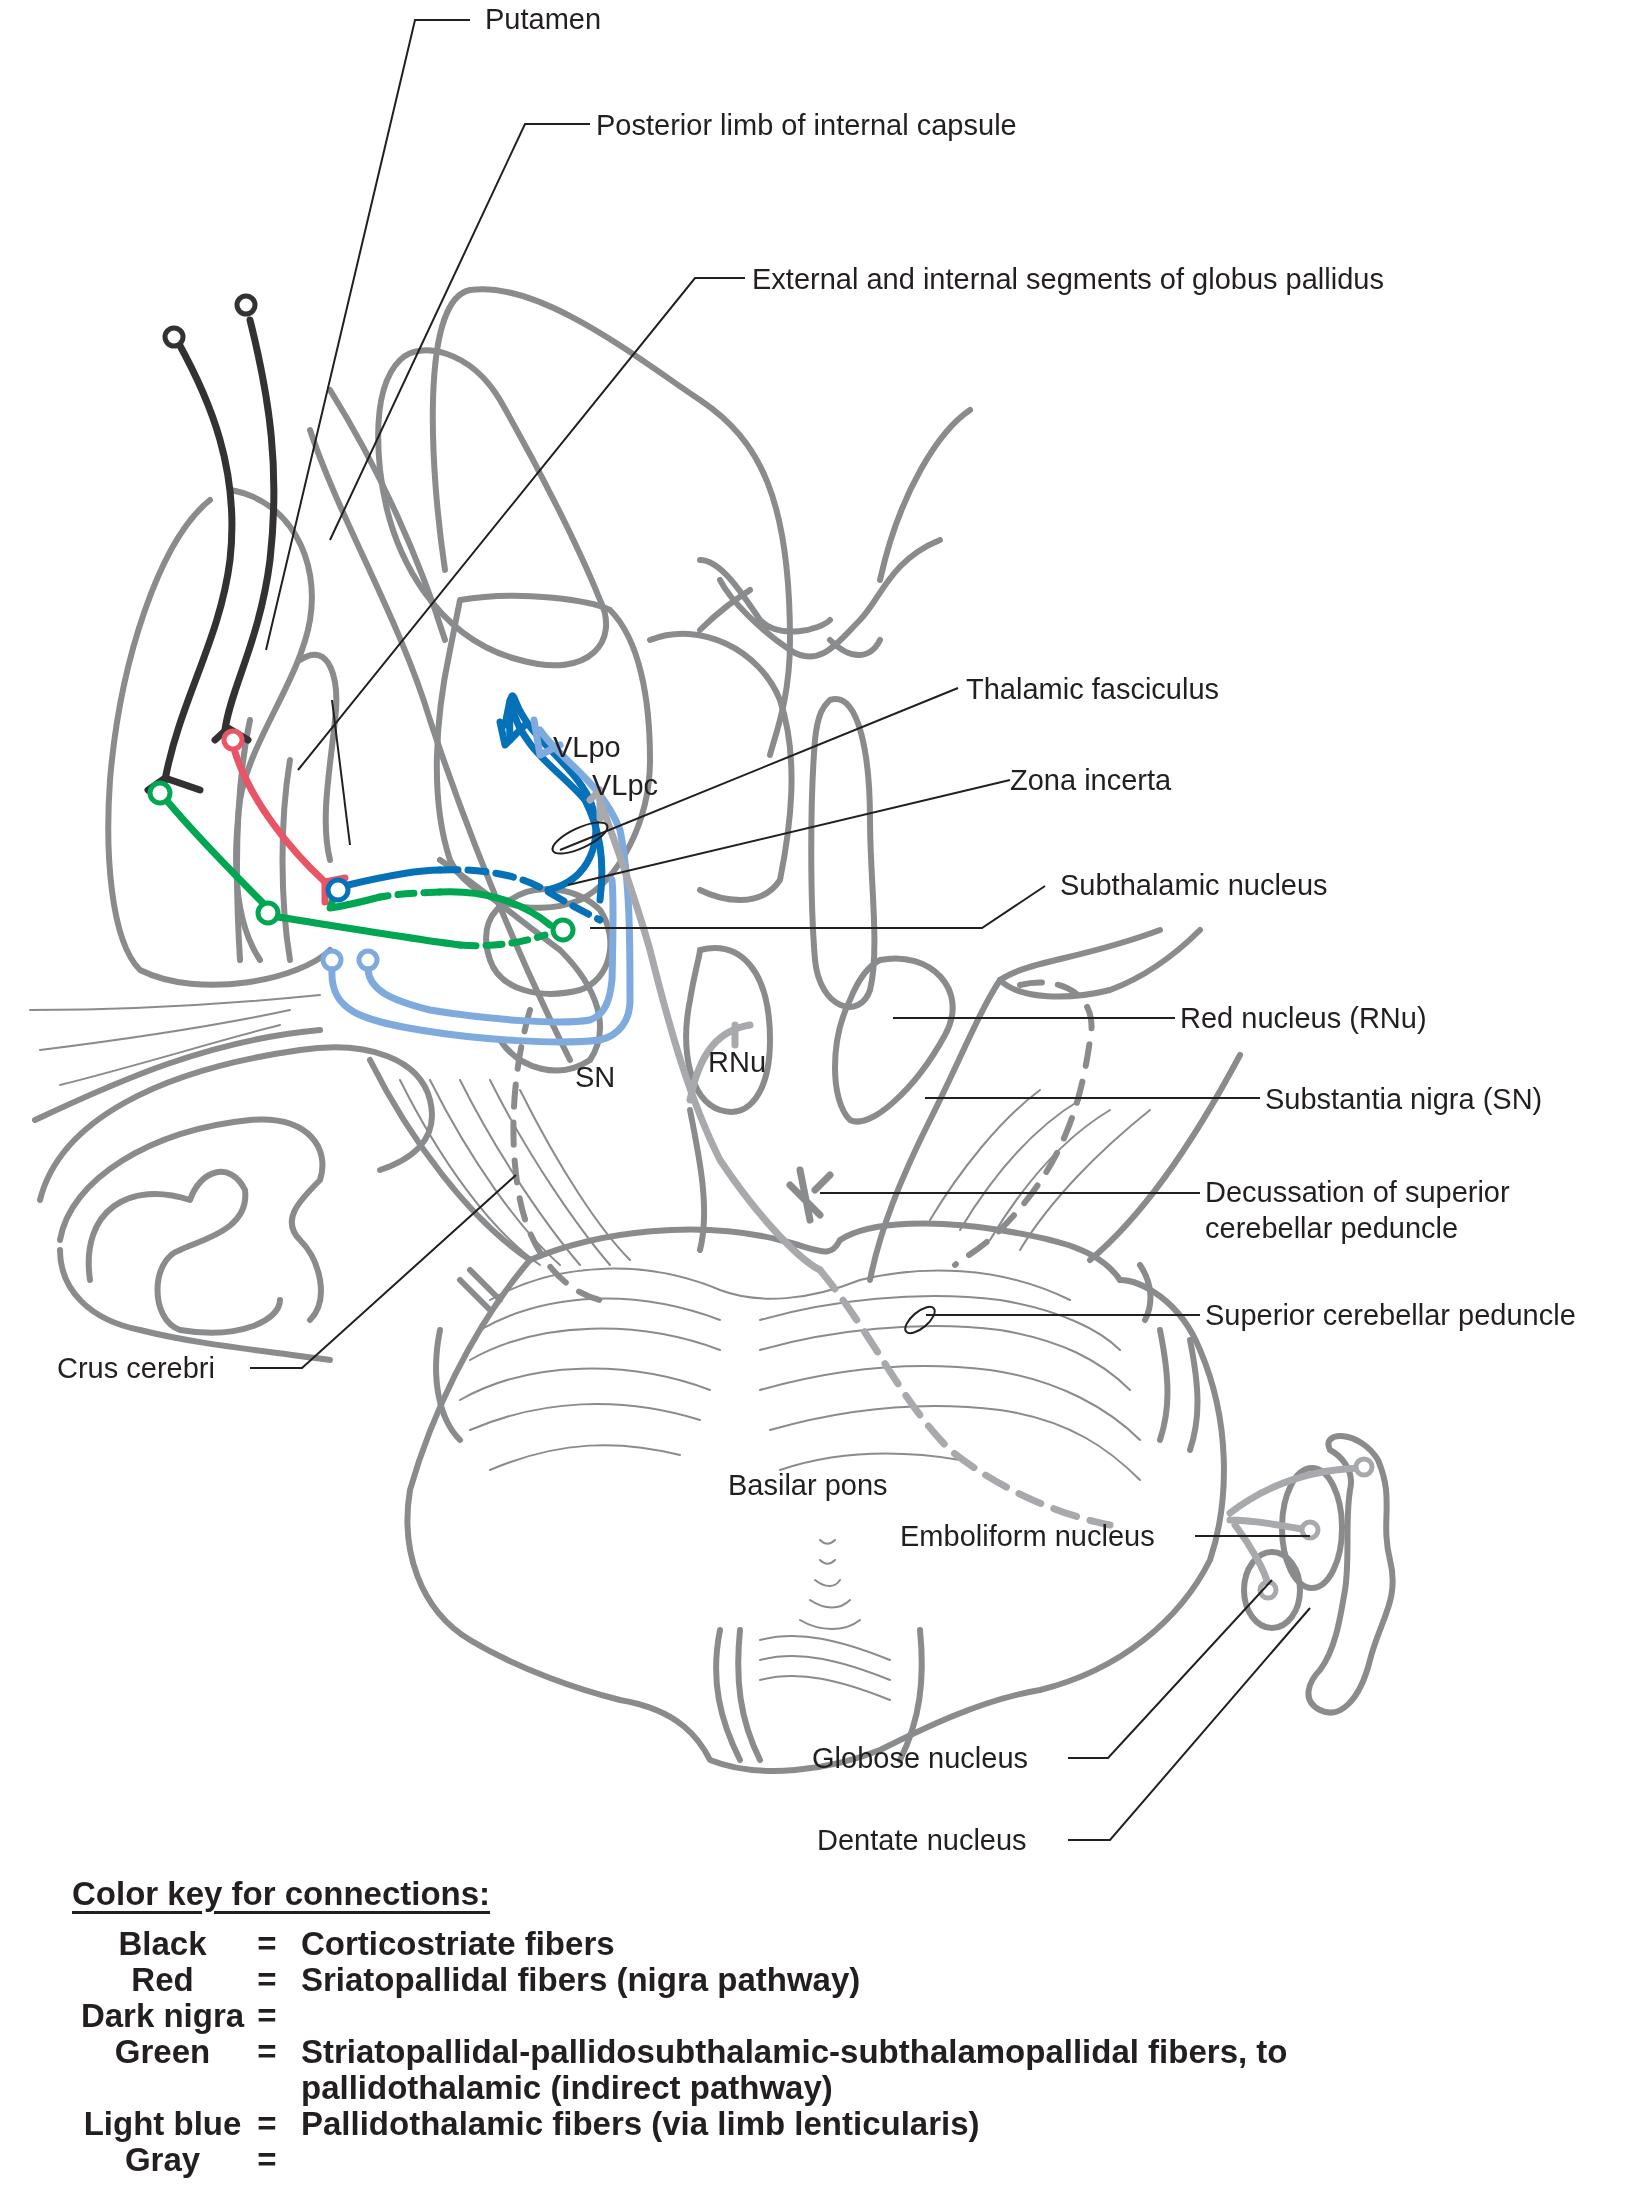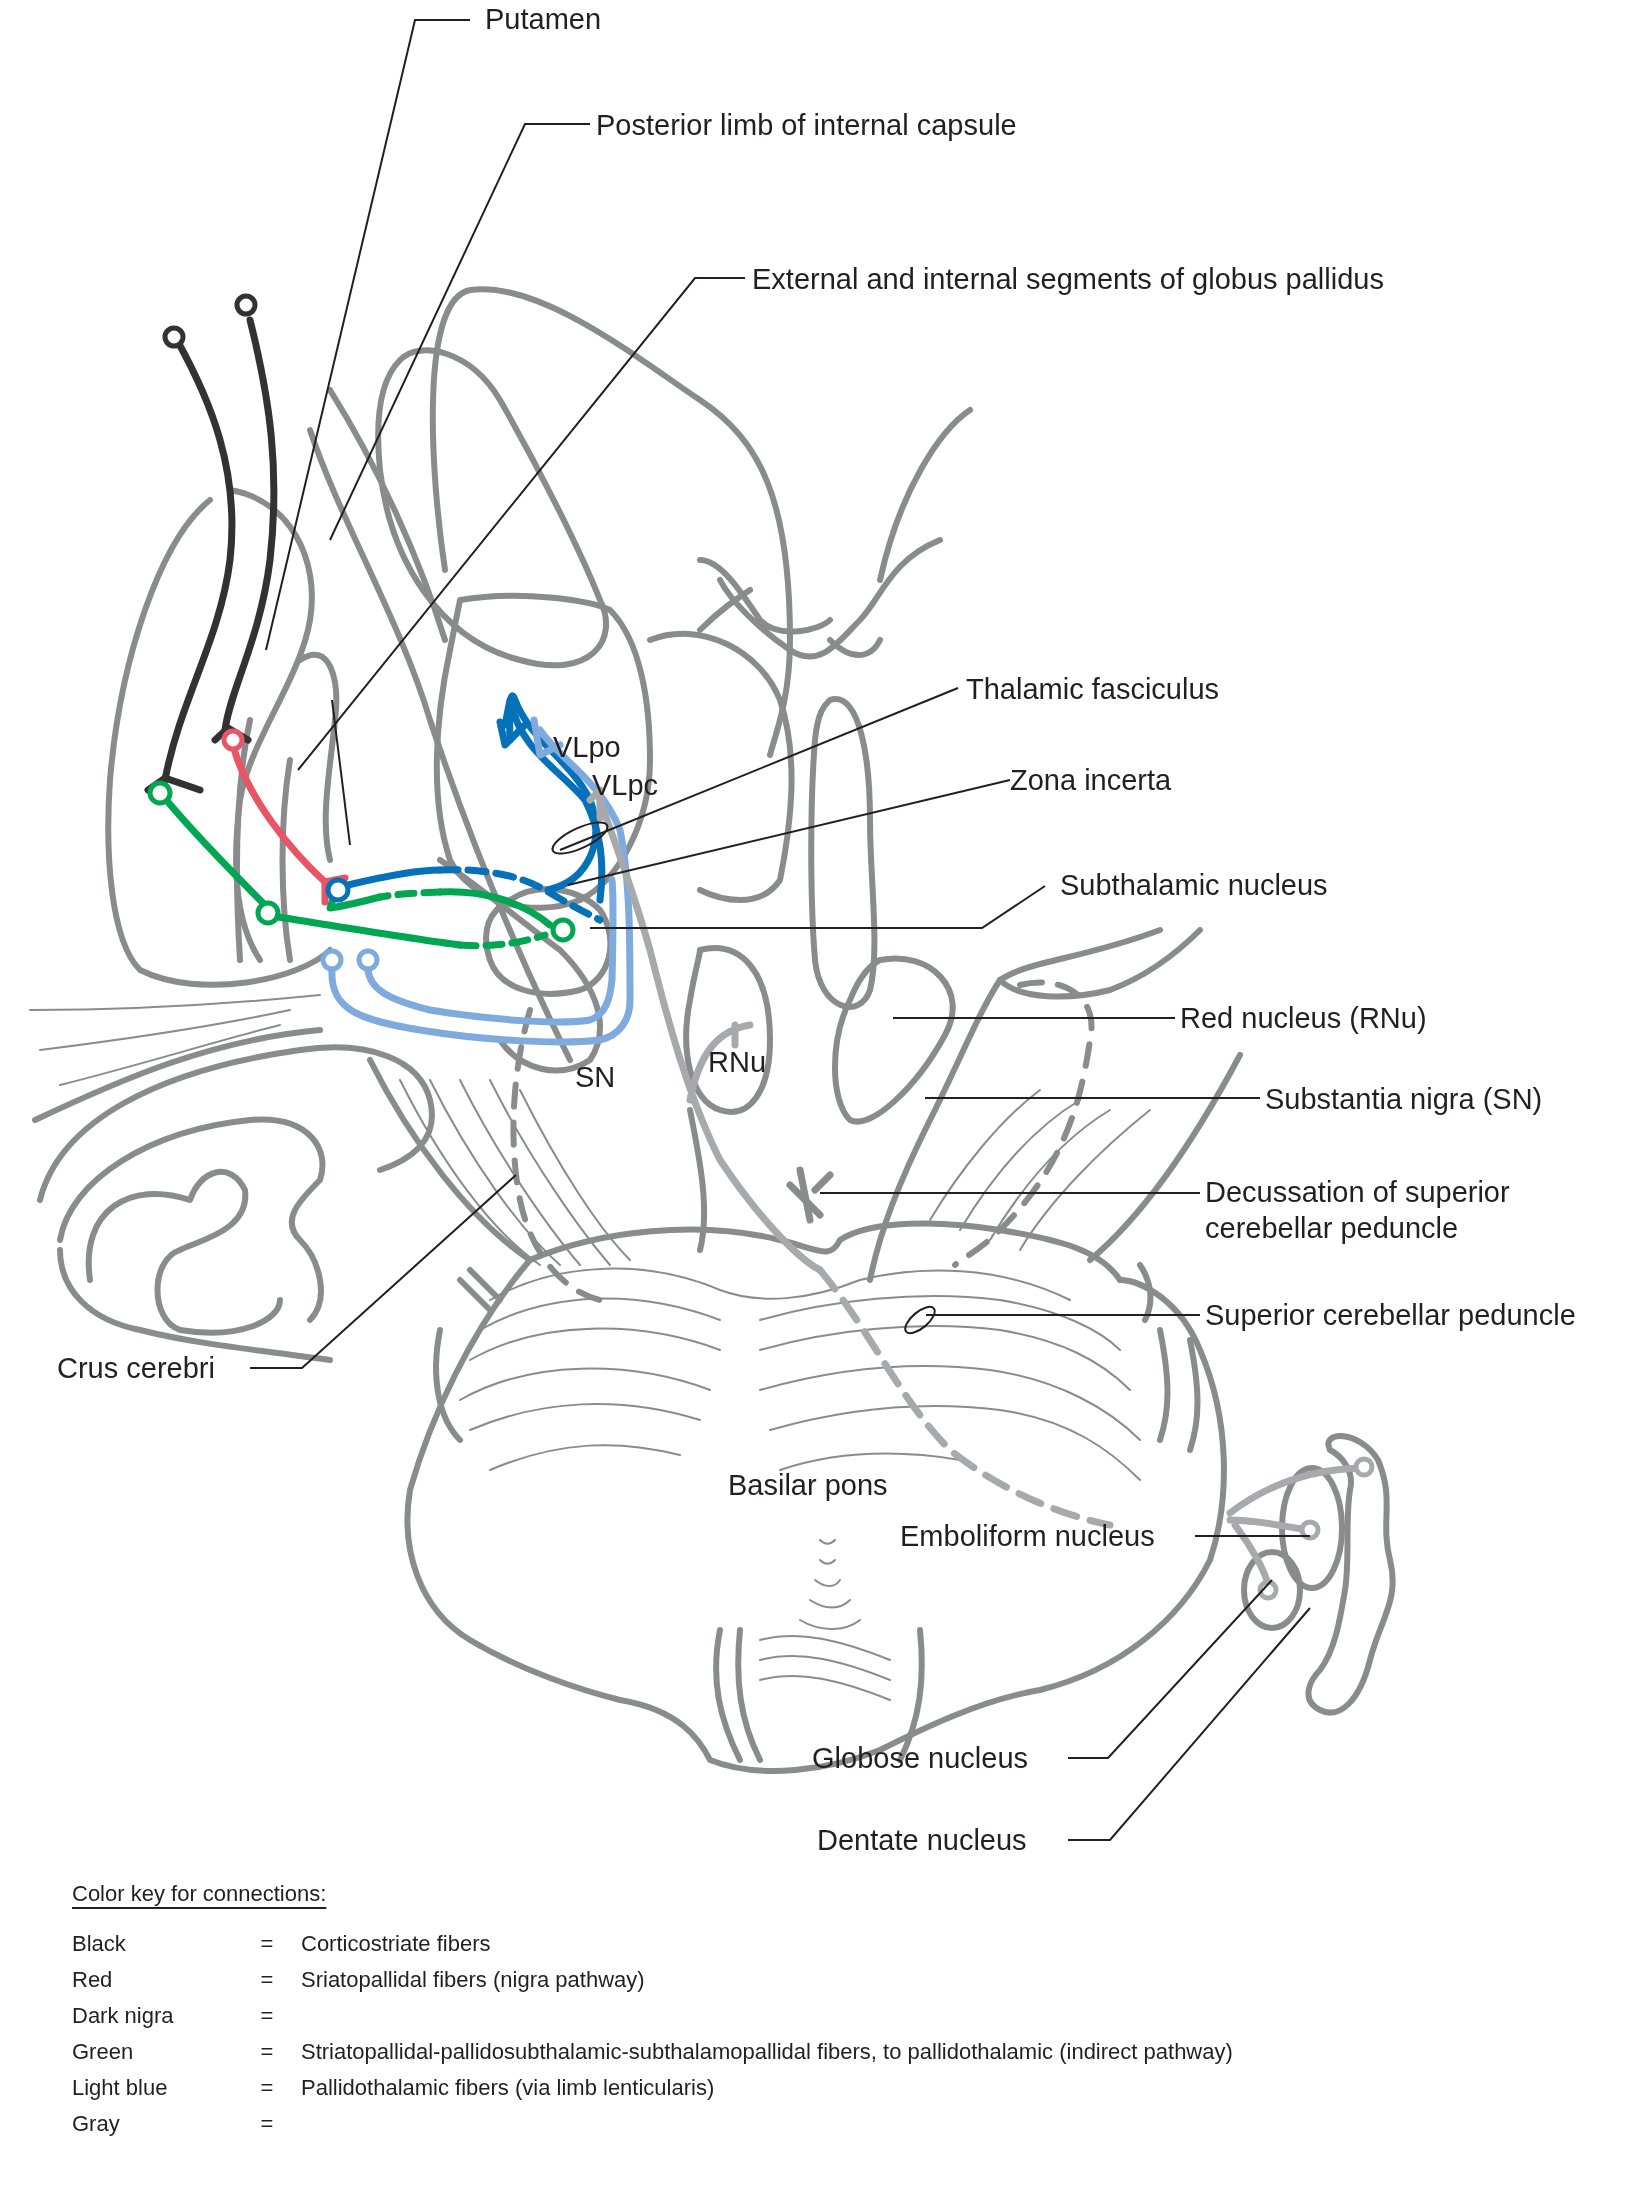--- a/index.html
+++ b/index.html
@@ -7,24 +7,24 @@
          font-family: "Liberation Sans", sans-serif; color: #231f20; }
   svg.fig { position: absolute; left: 0; top: 0; }
   .anat { fill: none; stroke: #8a8b8d; stroke-width: 6; stroke-linecap: round; stroke-linejoin: round; }
   .anat-thin { fill: none; stroke: #8a8b8d; stroke-width: 2; stroke-linecap: round; }
   .anat-dash { fill: none; stroke: #8a8b8d; stroke-width: 6; stroke-dasharray: 22 16; stroke-linecap: round; }
   .leader { fill: none; stroke: #231f20; stroke-width: 2; }
   .lbl { font-size: 29px; fill: #231f20; }
   .inlbl { font-size: 29px; fill: #231f20; }
   .tract { fill: none; stroke-width: 7; stroke-linecap: round; stroke-linejoin: round; }
   .soma { fill: #ffffff; stroke-width: 5; }
-  .key { position: absolute; left: 72px; top: 1876px; font-size: 22px; line-height: 36px; }
+  .key { position: absolute; left: 72px; top: 1876px; font-size: 33px; line-height: 36px; font-weight: bold; }
   .key-title { text-decoration: underline; text-underline-offset: 6px; margin-bottom: 14px; display: inline-block; }
   .key-row { display: flex; }
-  .key-color { width: 181px; text-align: left; white-space: pre; }
+  .key-color { width: 181px; text-align: center; white-space: pre; }
   .key-eq { width: 28px; text-align: center; }
   .key-desc { width: 1150px; margin-left: 20px; }
 </style>
 </head>
 <body>
 
 <svg class="fig" width="1631" height="1870" viewBox="0 0 1631 1870">
 
   <g>
 

